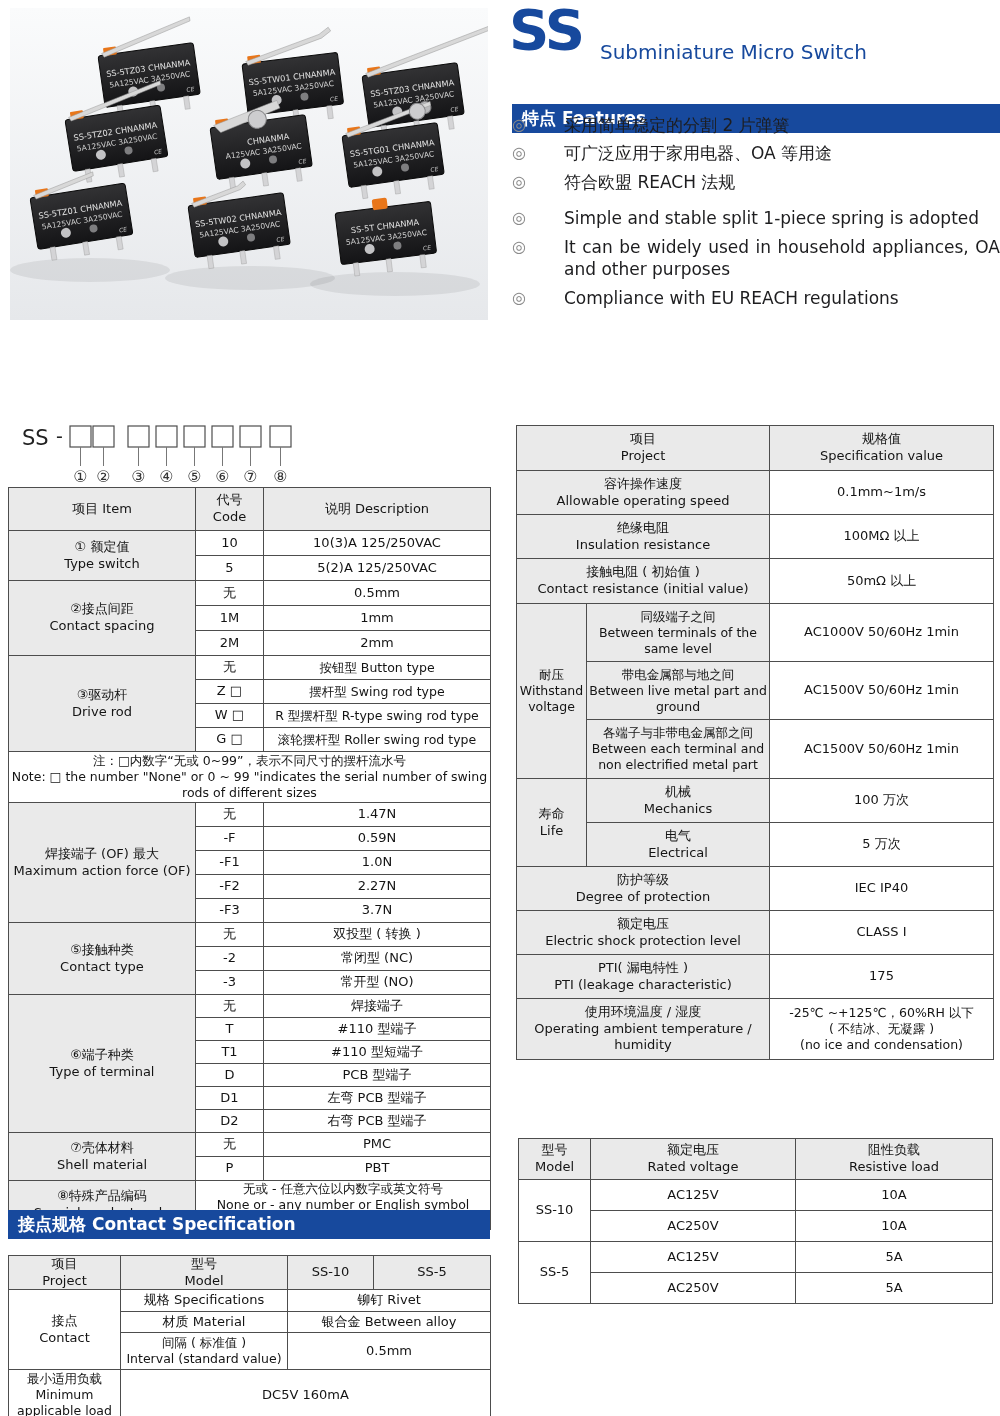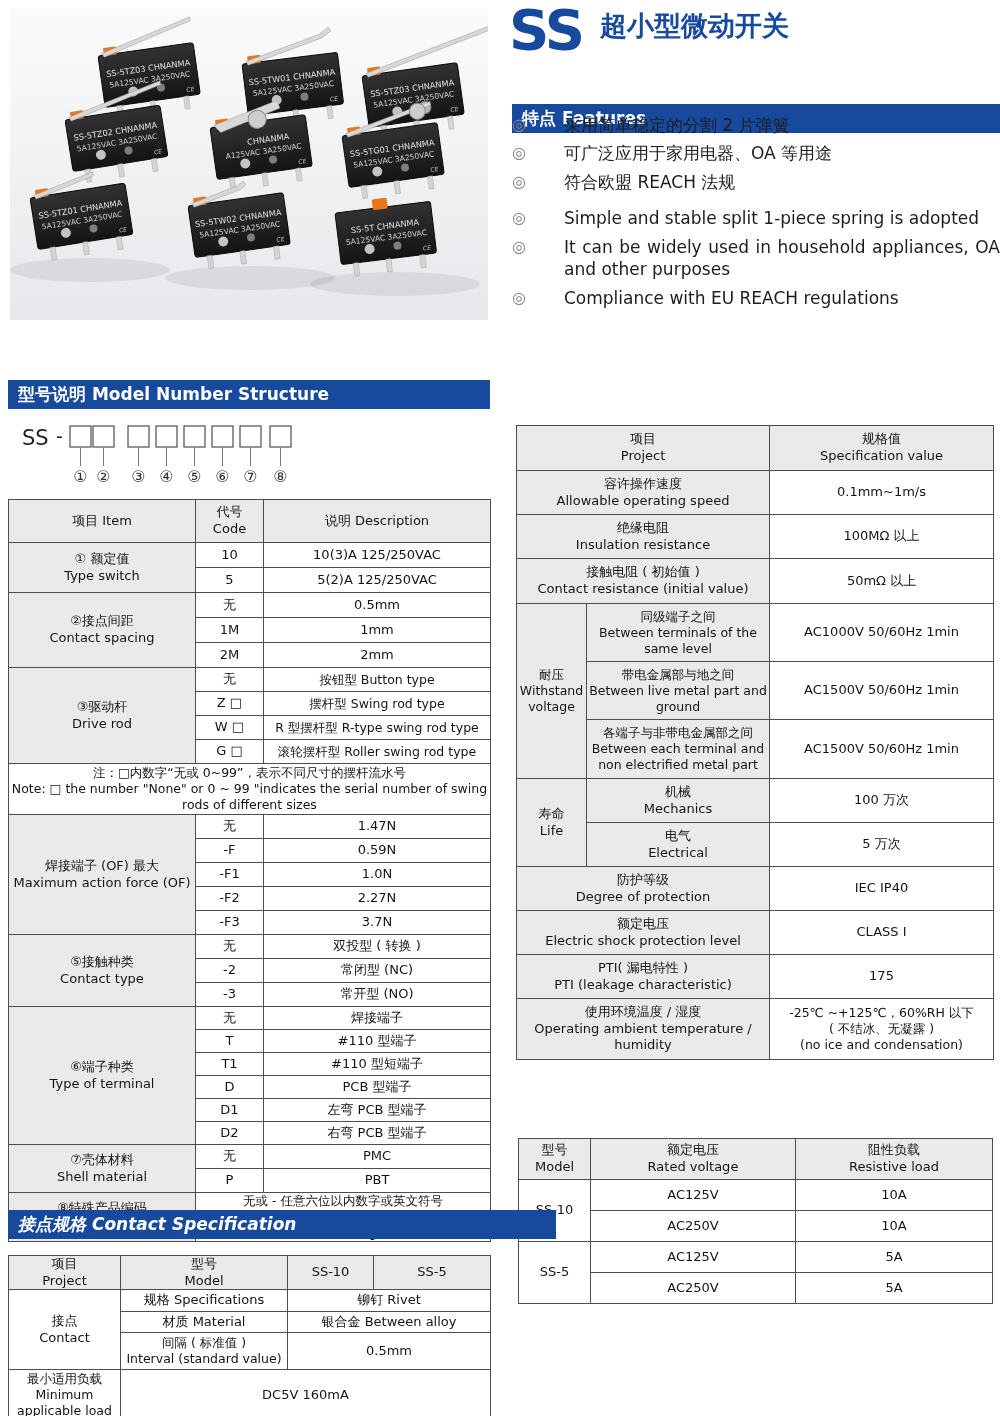--- a/index.html
+++ b/index.html
@@ -18,21 +18,21 @@
   .feat .bullet{color:#8a8a8a;width:26px;flex:0 0 26px;font-size:16px;}
   .feat .ftext{flex:1;margin-left:26px;}
   .feat.gap{margin-top:14px;}
   .feat.just .ftext{text-align:justify;}
   
   table{border-collapse:collapse;table-layout:fixed;position:absolute;}
   td{border:1px solid #4d4d4d;font-size:13px;text-align:center;vertical-align:middle;
      padding:0 2px;line-height:1.28;color:#141414;overflow:hidden;}
   .gray{background:#eaeaea;}
   .sm{font-size:12.5px;}
-  #ms-table{left:8px;top:499px;width:482px;padding-left:24px;}
+  #ms-table{left:8px;top:487px;width:482px;padding-left:24px;}
   #perf-table{left:516px;top:425px;width:477px;}
   #rating-table{left:518px;top:1138px;width:474px;}
   #cs-table{left:8px;top:1255px;width:482px;}
   
   #diagram{position:absolute;left:8px;top:420px;}
   #photo{position:absolute;left:10px;top:8px;width:478px;height:312px;}
 </style>
 </head>
 <body>
 <div id="page">
@@ -169,21 +169,21 @@
     <rect x="12" y="52" width="5" height="13" fill="#d4d4d6" stroke="#9a9a9a" stroke-width="0.4"></rect>
     <rect x="45" y="52" width="5" height="13" fill="#d4d4d6" stroke="#9a9a9a" stroke-width="0.4"></rect>
     <rect x="79" y="52" width="5" height="13" fill="#d4d4d6" stroke="#9a9a9a" stroke-width="0.4"></rect>
     <text x="48" y="22" text-anchor="middle" font-size="8.2" fill="#e0e0e0">SS-5T CHNANMA</text>
     <text x="48" y="33" text-anchor="middle" font-size="7.6" fill="#cfcfcf">5A125VAC 3A250VAC</text>
     <text x="87" y="48" text-anchor="middle" font-size="6" font-style="italic" fill="#c8c8c8">CE</text>
   </g>
 </svg>
 
 <div id="logo">SS</div>
-<div id="title-zh">超小型微动开关</div>
+<div id="title-en">Subminiature Micro Switch</div>
 
 <div class="bar" style="left:512px;top:80px;width:576px;margin-top:24px;">特点 Features</div>
 <div id="features">
   <div class="feat">
         <span class="bullet">◎</span>
         <div class="ftext">采用简单稳定的分割 2 片弹簧</div>
       </div>
   <div class="feat">
         <span class="bullet">◎</span>
         <div class="ftext">可广泛应用于家用电器、OA 等用途</div>
@@ -199,21 +199,20 @@
   <div class="feat just">
         <span class="bullet">◎</span>
         <div class="ftext">It can be widely used in household appliances, OA and other purposes</div>
       </div>
   <div class="feat">
         <span class="bullet">◎</span>
         <div class="ftext">Compliance with EU REACH regulations</div>
       </div>
 </div>
 
-<div class="bar" style="left:8px;top:380px;width:482px;">型号说明 Model Number Structure</div>
 
 <svg id="diagram" width="482" height="66" viewBox="0 0 482 66">
   <g fill="none" stroke="#4d4d4d" stroke-width="1.2">
     <rect x="62" y="6" width="21" height="21"></rect>
         <rect x="85" y="6" width="21" height="21"></rect>
     <rect x="120" y="6" width="21" height="21"></rect>
         <rect x="148" y="6" width="21" height="21"></rect>
     <rect x="176" y="6" width="21" height="21"></rect>
         <rect x="204" y="6" width="21" height="21"></rect>
     <rect x="232" y="6" width="21" height="21"></rect>
@@ -556,21 +555,21 @@
     <td style="height:30px">AC125V</td>
     <td>5A</td>
   </tr>
   <tr>
           <td style="height:30px">AC250V</td>
           <td>5A</td>
         </tr>
 </tbody>
     </table>
 
-<div class="bar" style="left:8px;top:1210px;width:548px;font-style:italic;">接点规格 Contact Specification</div>
+<div class="bar" style="left:8px;top:1210px;width:482px;">接点规格 Contact Specification</div>
 <table id="cs-table">
   <colgroup>
         <col style="width:112px">
         <col style="width:167px">
         <col style="width:86px">
         <col style="width:117px">
       </colgroup>
   <tbody>
         <tr>
     <td class="gray" style="height:32px">

